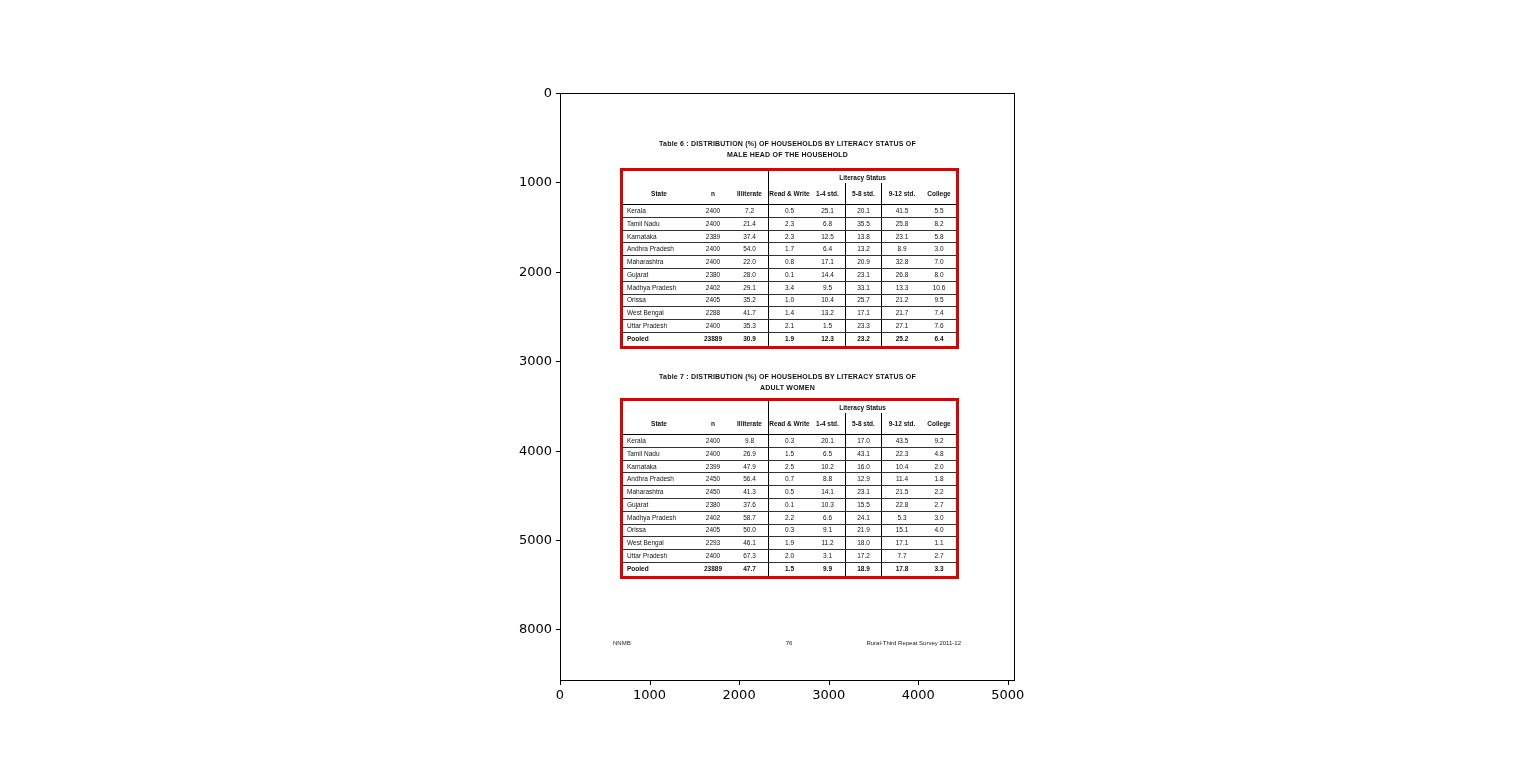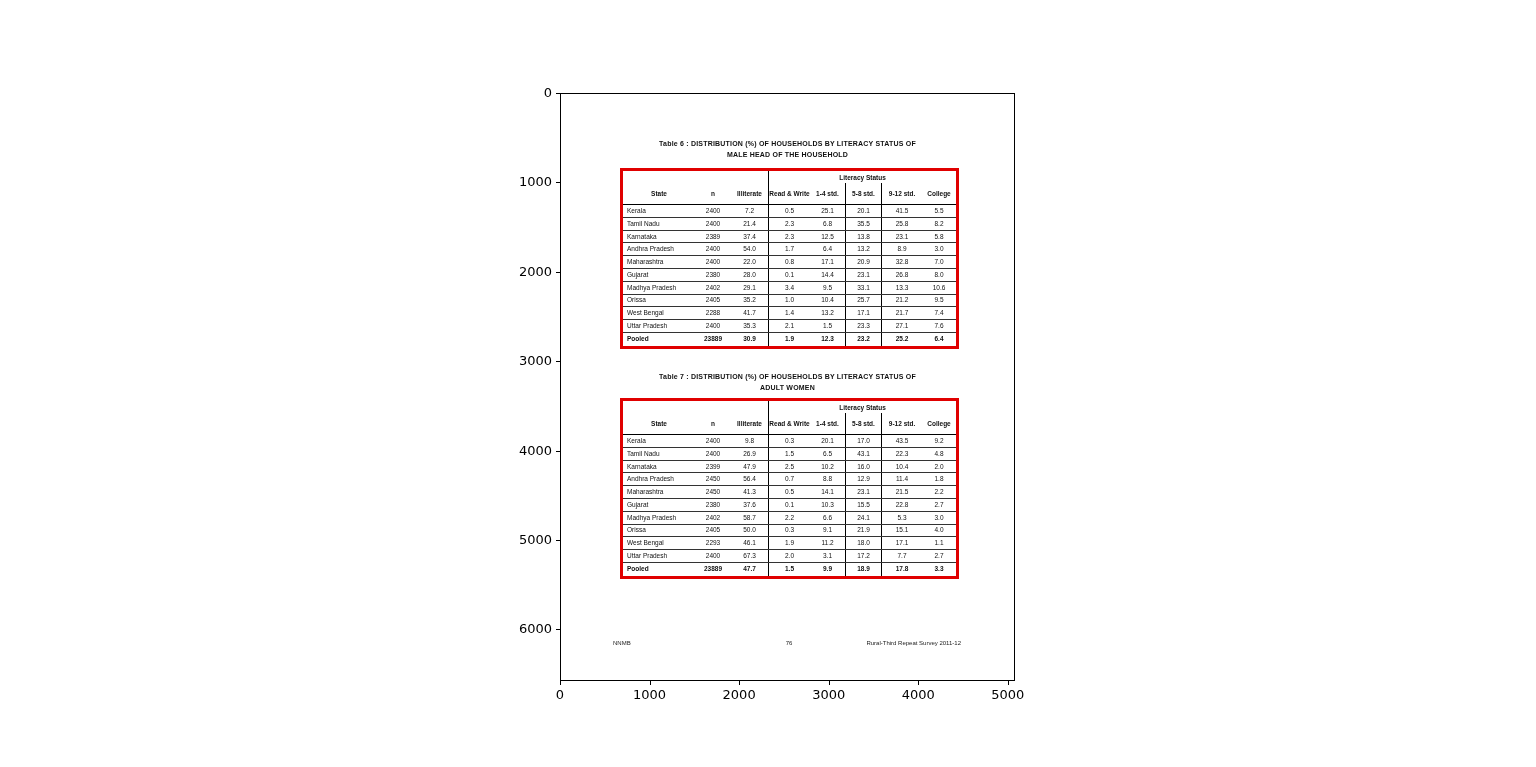--- a/index.html
+++ b/index.html
@@ -332,21 +332,21 @@
       <div class="tick-label ylab" style="left: 496px; top: 174.4px;">1000</div>
       <div class="ymark" style="left: 556px; top: 271.8px;"></div>
       <div class="tick-label ylab" style="left: 496px; top: 263.8px;">2000</div>
       <div class="ymark" style="left: 556px; top: 361.2px;"></div>
       <div class="tick-label ylab" style="left: 496px; top: 353.2px;">3000</div>
       <div class="ymark" style="left: 556px; top: 450.6px;"></div>
       <div class="tick-label ylab" style="left: 496px; top: 442.6px;">4000</div>
       <div class="ymark" style="left: 556px; top: 540px;"></div>
       <div class="tick-label ylab" style="left: 496px; top: 532px;">5000</div>
       <div class="ymark" style="left: 556px; top: 629.4px;"></div>
-      <div class="tick-label ylab" style="left: 496px; top: 621.4px;">6000</div>
+      <div class="tick-label ylab" style="left: 496px; top: 621.4px;">8000</div>
       <div class="xmark" style="left: 560px; top: 681px;"></div>
       <div class="tick-label xlab" style="left: 530px; top: 687px;">0</div>
       <div class="xmark" style="left: 649.56px; top: 681px;"></div>
       <div class="tick-label xlab" style="left: 619.56px; top: 687px;">1000</div>
       <div class="xmark" style="left: 739.12px; top: 681px;"></div>
       <div class="tick-label xlab" style="left: 709.12px; top: 687px;">2000</div>
       <div class="xmark" style="left: 828.68px; top: 681px;"></div>
       <div class="tick-label xlab" style="left: 798.68px; top: 687px;">3000</div>
       <div class="xmark" style="left: 918.24px; top: 681px;"></div>
       <div class="tick-label xlab" style="left: 888.24px; top: 687px;">4000</div>

